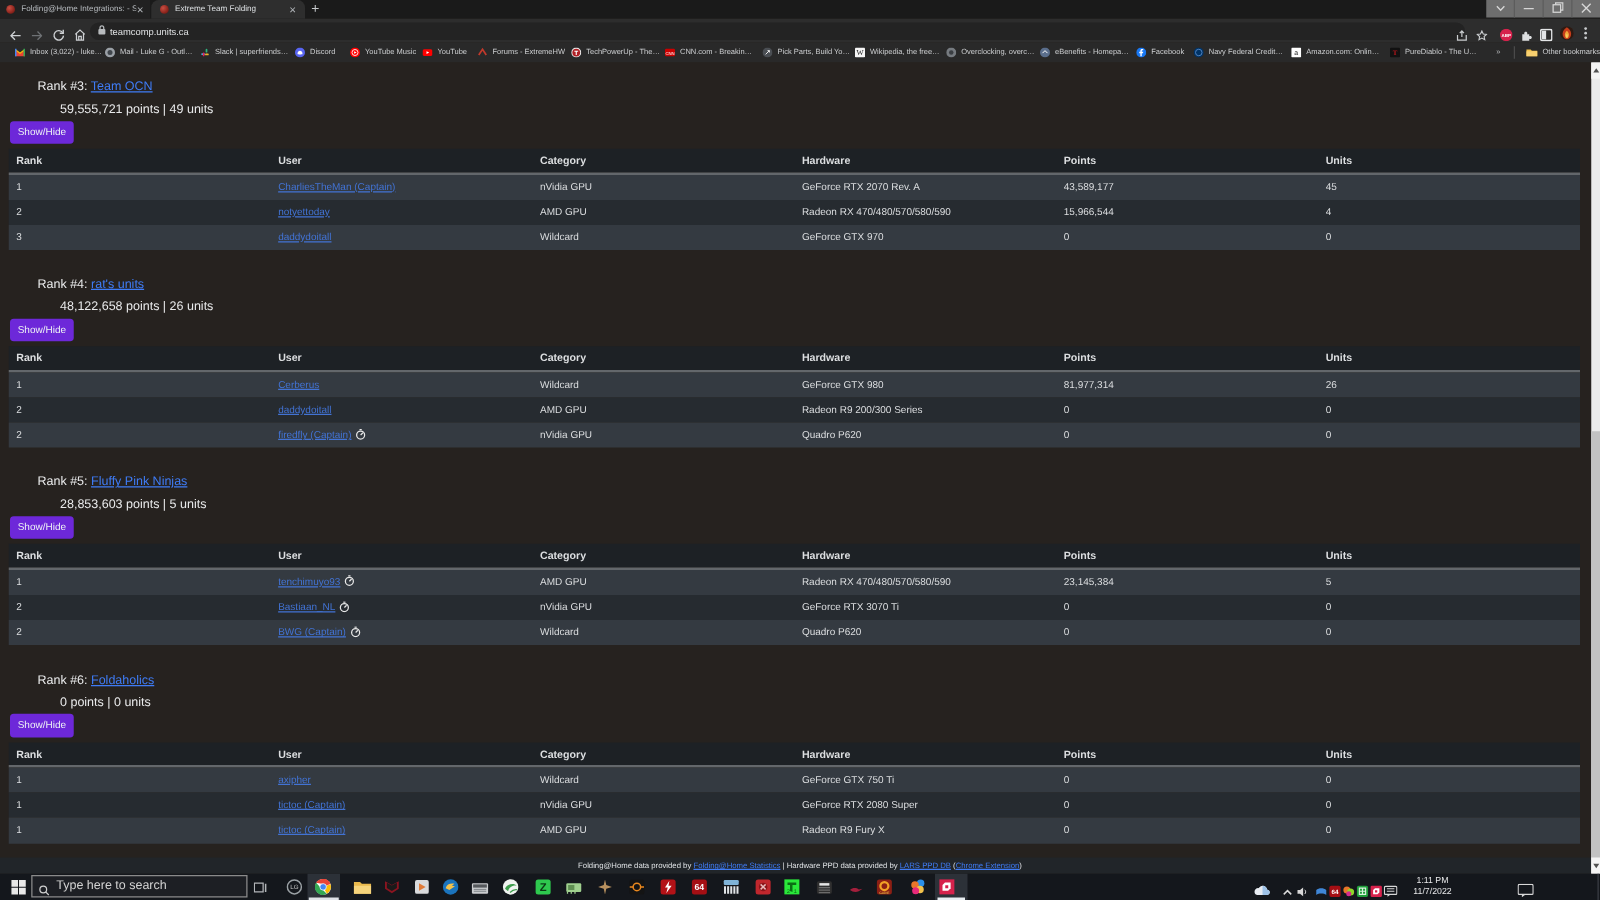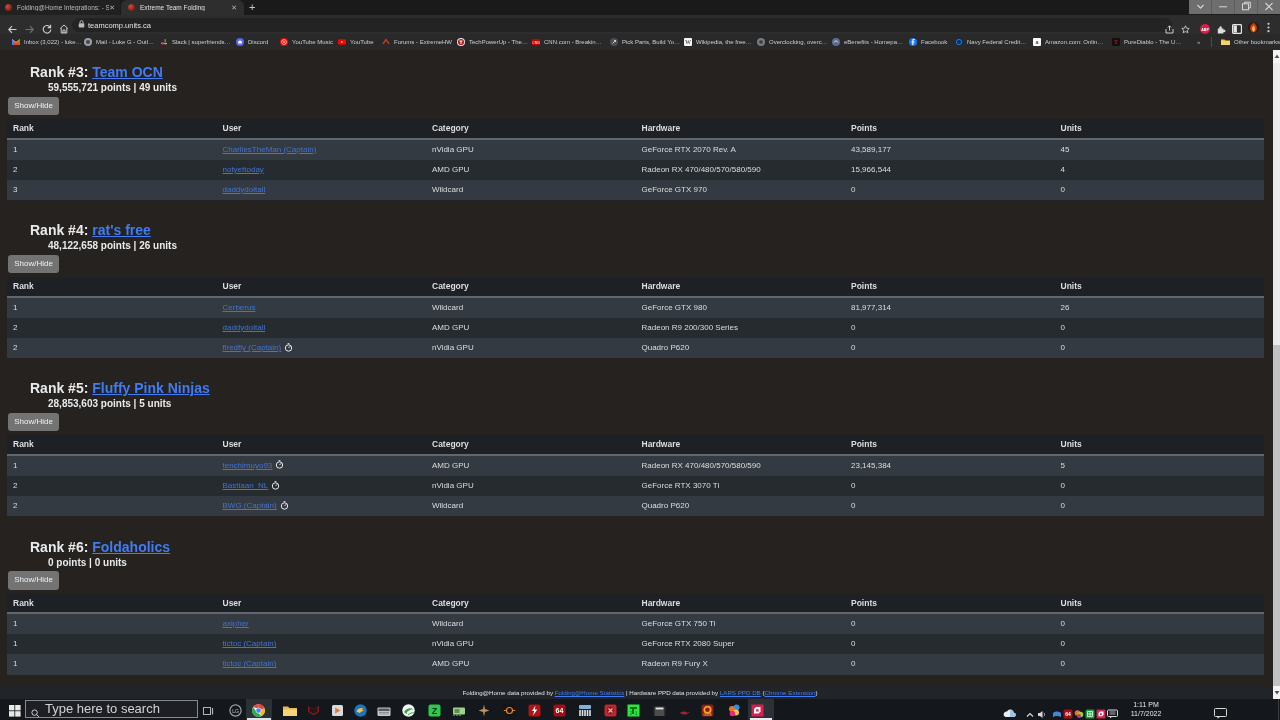--- a/index.html
+++ b/index.html
@@ -21,24 +21,24 @@
 #toolbar { top:15px; left:0; width:1280px; height:19px; background:#2d2d2d; }
 #omnibox { top:17.5px; left:72px; width:1100px; height:14px; background:#232323; border-radius:7px; }
 #omnitext { top:18.5px; left:88px; font-size:7.5px; line-height:13px; color:#dfe1e3; }
 #bookbar { top:34px; left:0; width:1280px; height:16px; background:#292929; }
 .bm { position:absolute; top:37.5px; display:flex; align-items:center; height:9px; }
 .bm .ic { width:8px; height:8px; margin-right:4px; flex:none; } .bm .ic svg { display:block; }
 .bm .lb { font-size:6px; color:#ccced0; white-space:nowrap; }
 
 #page { top:50px; left:0; width:1280px; height:649px; background:#26221f; }
 .section { position:absolute; left:0; width:1272px; }
-.shead { position:absolute; left:8px; top:1px; font-size:14px; font-weight:bold; color:#e9eaeb;padding-left:22px; }
+.shead { position:absolute; left:8px; top:1px; font-size:10px; font-weight:normal; color:#e9eaeb;padding-left:22px; }
 .shead a { color:#3f7cf6; text-decoration:underline; }
-.spoints { position:absolute; left:8px; top:19px; font-size:10px; font-weight:bold; color:#e9eaeb;padding-left:40px; }
-.sbtn { position:absolute; left:8px; top:33.5px; width:51px; height:18.5px; background:#737373; border-radius:3px; color:#eef2f5; font-size:8px; text-align:center; line-height:18px; }
+.spoints { position:absolute; left:8px; top:19px; font-size:10px; font-weight:normal; color:#e9eaeb;padding-left:40px; }
+.sbtn { position:absolute; left:8px; top:33.5px; width:51px; height:18.5px; background:#6d28d9; border-radius:3px; color:#eef2f5; font-size:8px; text-align:center; line-height:18px; }
 .stable { position:absolute; left:7px; top:56px; width:1257px; }
 .trow { display:flex; width:1257px; }
 .trh { height:18.5px; background:#1d2125; font-weight:bold; color:#e8eaec; } .trh .td { font-size:8.5px; }
 .tsep { height:2px; background:#63676b; width:1257px; }
 .tr1 { height:20.2px; background:#343a41; }
 .tr2 { height:20.2px; background:#262b30; }
 .td { flex:none; padding-left:6px; font-size:8px; color:#dcdee0; line-height:19px; white-space:nowrap; overflow:visible; }
 .trh .td { line-height:18px; }
 .c1 { width:209.5px; } .c2 { width:209.5px; } .c3 { width:209.5px; }
 .c4 { width:209.5px; } .c5 { width:209.5px; } .c6 { width:209.5px; }
@@ -354,21 +354,21 @@
             <div class="td c1">3</div>
             <div class="td c2"><a>daddydoitall</a></div>
             <div class="td c3">Wildcard</div>
             <div class="td c4">GeForce GTX 970</div>
             <div class="td c5">0</div>
             <div class="td c6">0</div>
           </div>
     </div>
   </div>
   <div class="section" style="top:171.2px;">
-    <div class="shead">Rank #4: <a>rat's free</a></div>
+    <div class="shead">Rank #4: <a>rat's units</a></div>
     <div class="spoints">48,122,658 points | 26 units</div>
     <div class="sbtn">Show/Hide</div>
     <div class="stable">
       <div class="trow trh">
             <div class="td c1">Rank</div>
             <div class="td c2">User</div>
             <div class="td c3">Category</div>
             <div class="td c4">Hardware</div>
             <div class="td c5">Points</div>
             <div class="td c6">Units</div>
@@ -518,21 +518,21 @@
         <rect x="0" y="0" width="5.4" height="5.4" fill="#e8e8e8"></rect>
         <rect x="6.2" y="0" width="5.4" height="5.4" fill="#e8e8e8"></rect>
         <rect x="0" y="6.2" width="5.4" height="5.4" fill="#e8e8e8"></rect>
         <rect x="6.2" y="6.2" width="5.4" height="5.4" fill="#e8e8e8"></rect>
       </svg></div>
   <div class="abs" style="top:700px;left:25px;width:173px;height:18px;background:#1d1f24;border:1px solid #8a8a8a;"></div>
   <div class="abs" style="top:703.5px;left:31px;width:9px;height:9px;"><svg width="9" height="9" viewBox="0 0 9 9">
         <circle cx="3.6" cy="3.6" r="2.7" fill="none" stroke="#cfcfcf" stroke-width="1"></circle>
         <path d="M5.7 5.7 L8 8" stroke="#cfcfcf" stroke-width="1"></path>
       </svg></div>
-  <div class="abs" style="top:703px;left:45px;font-size:13px;color:#d2d2d2;line-height:12px;">Type here to search</div>
+  <div class="abs" style="top:703px;left:45px;font-size:10px;color:#d2d2d2;line-height:12px;">Type here to search</div>
   <div class="abs" style="top:703px;left:203px;width:12px;height:12px;"><svg width="12" height="12" viewBox="0 0 12 12">
         <rect x="0.5" y="2.5" width="7" height="7" fill="none" stroke="#b2b5b8" stroke-width="1"></rect>
         <path d="M9.5 3 L9.5 9.5" stroke="#b2b5b8" stroke-width="1.2"></path>
       </svg></div>
   <div class="abs" style="top:699px;left:246px;width:26px;height:21px;background:#2c3138;"></div>
   <div class="abs" style="top:717.6px;left:247px;width:24px;height:2px;background:#dfe3e7;"></div>
   <div class="abs" style="top:699px;left:748px;width:26px;height:21px;background:#2c3138;"></div>
   <div class="abs" style="top:717.6px;left:750px;width:22px;height:2.4px;background:#e8eef2;"></div>
   <div class="abs" style="top:702.5px;left:229px;width:14px;height:14px;"><svg width="13" height="13" viewBox="0 0 13 13">
         <circle cx="6.5" cy="6.5" r="5.6" fill="none" stroke="#9aa0a4" stroke-width="1.2"></circle>

